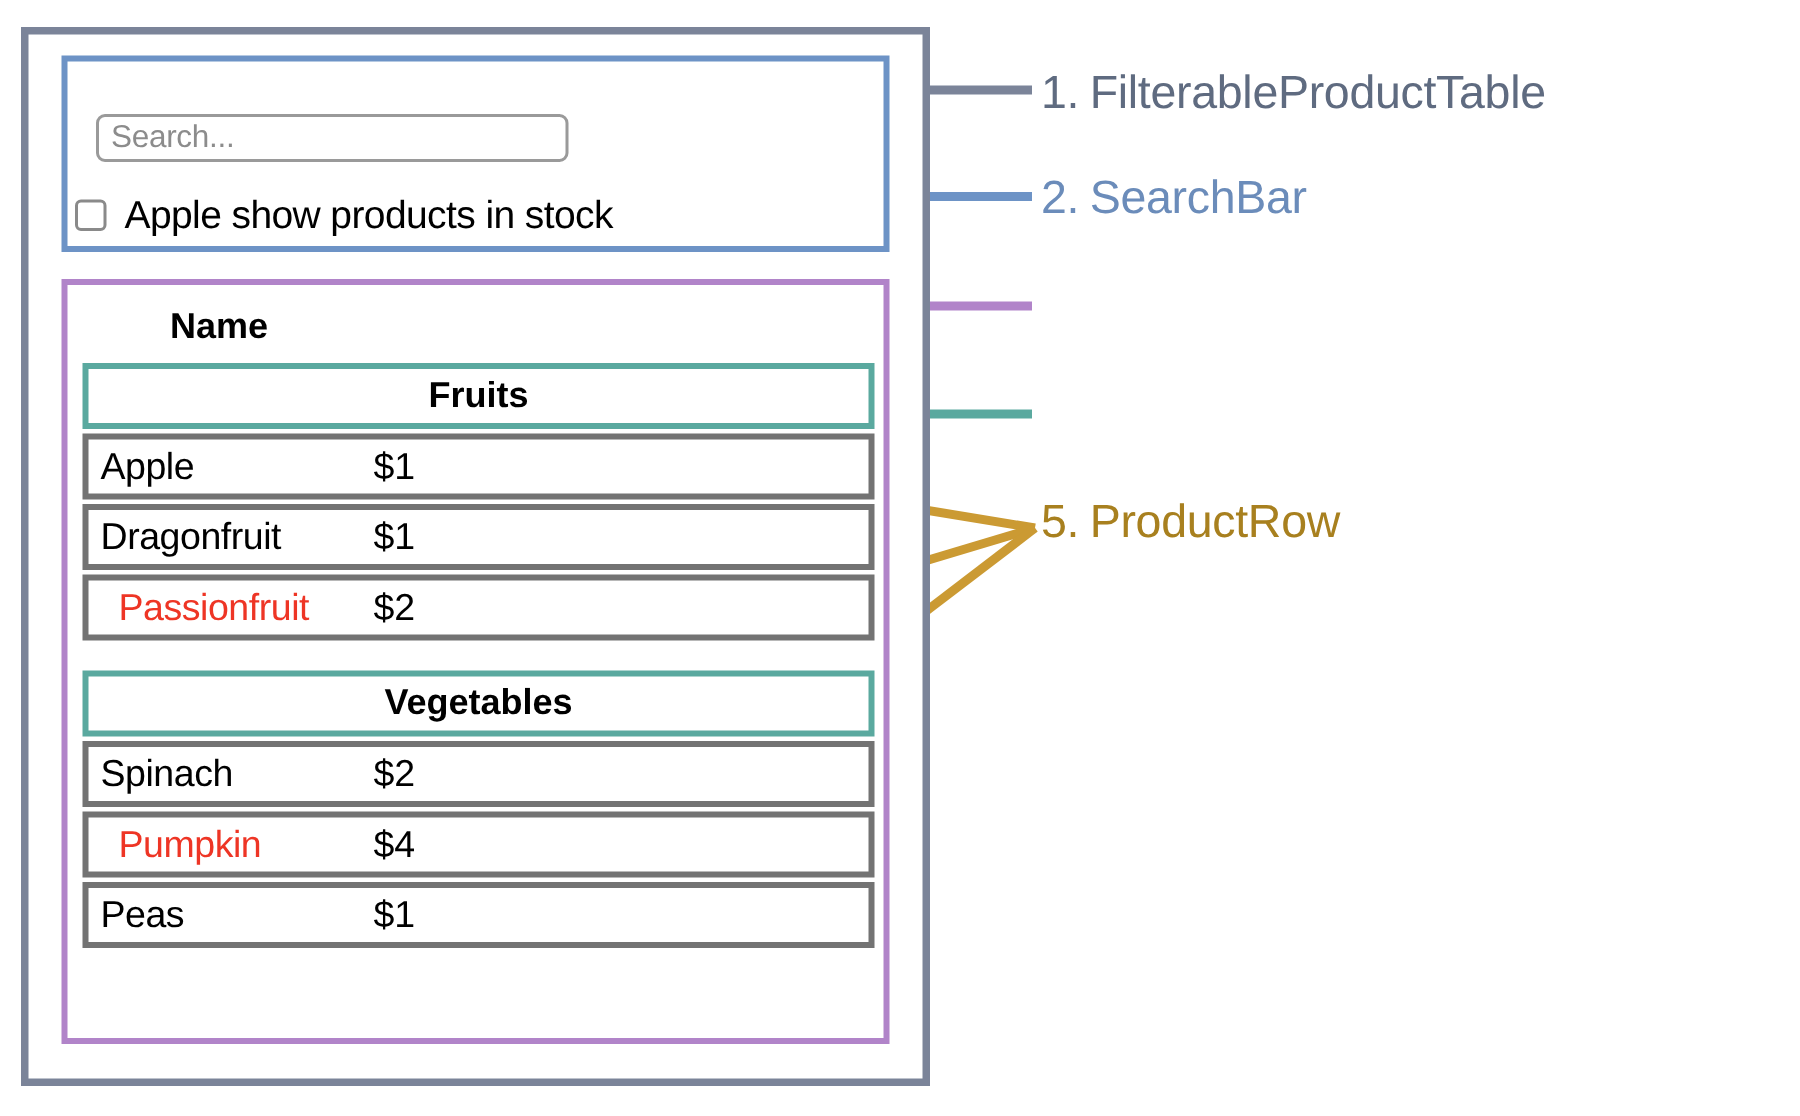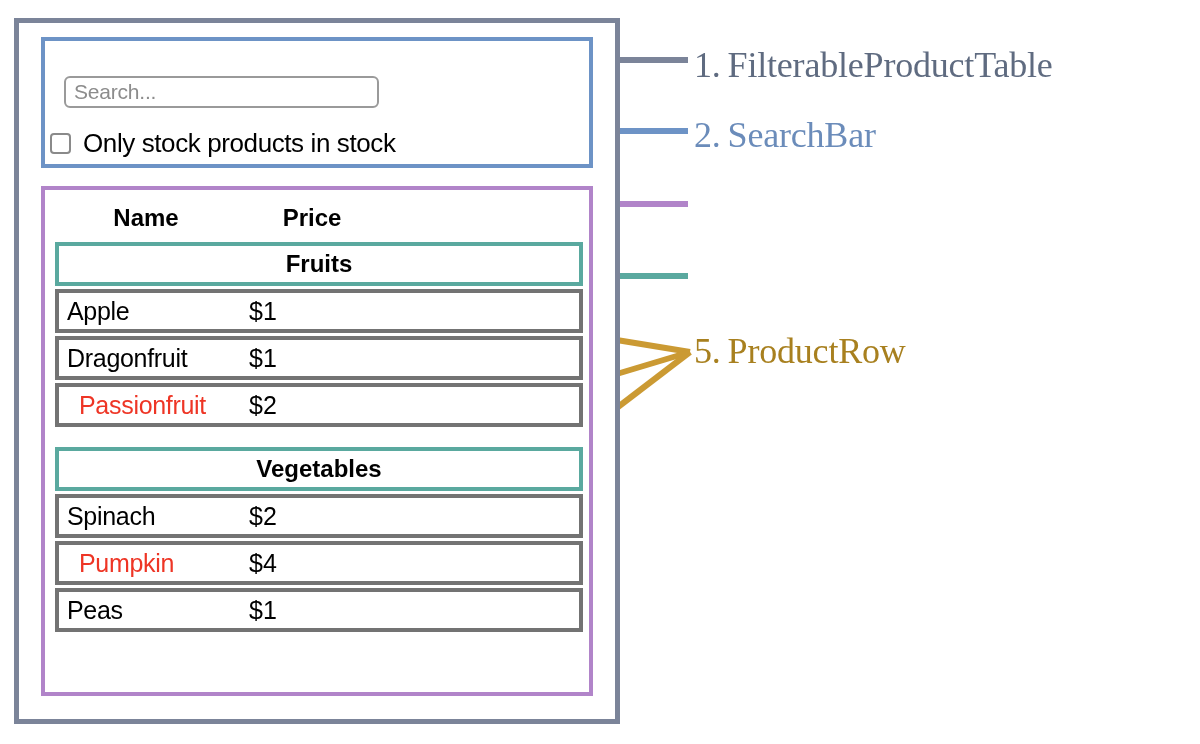--- a/index.html
+++ b/index.html
@@ -182,24 +182,24 @@
     font-size: 25px;
     color: #000;
     box-sizing: border-box;
   }
 
   .gap-block { height: 18px; }
 
   
   .legend-label {
     position: absolute;
-    font-size: 36px;
+    font-size: 31px;
     white-space: nowrap;
     letter-spacing: -0.2px;
-    font-family: Liberation Serif, serif;
+    font-family: Liberation Sans, sans-serif;
   }
   .legend-num { margin-right: 7px; }
 </style>
 </head>
 <body>
 
 <div id="diagram">
 
   <svg id="connectors" viewBox="0 0 1200 744" width="1200" height="744">
 
@@ -219,30 +219,29 @@
   <div class="frame-outer"></div>
 
   <div class="frame-search"></div>
 
   <div class="search-input">
     <span>Search...</span>
   </div>
 
   <div class="checkbox-row">
     <span class="checkbox-box"></span>
-    <span class="checkbox-label">Only stock products in stock</span>
+    <span class="checkbox-label">Apple show products in stock</span>
   </div>
 
   <div class="frame-table"></div>
 
   <div class="table-inner">
 
     <div class="table-head">
       <div class="th-name">Name</div>
-      <div class="th-price">Price</div>
     </div>
 
     <div class="cat-row">
       <span>Fruits</span>
     </div>
 
     <div class="prod-row">
       <div class="cell-name">Apple</div>
       <div class="cell-price">$1</div>
     </div>

